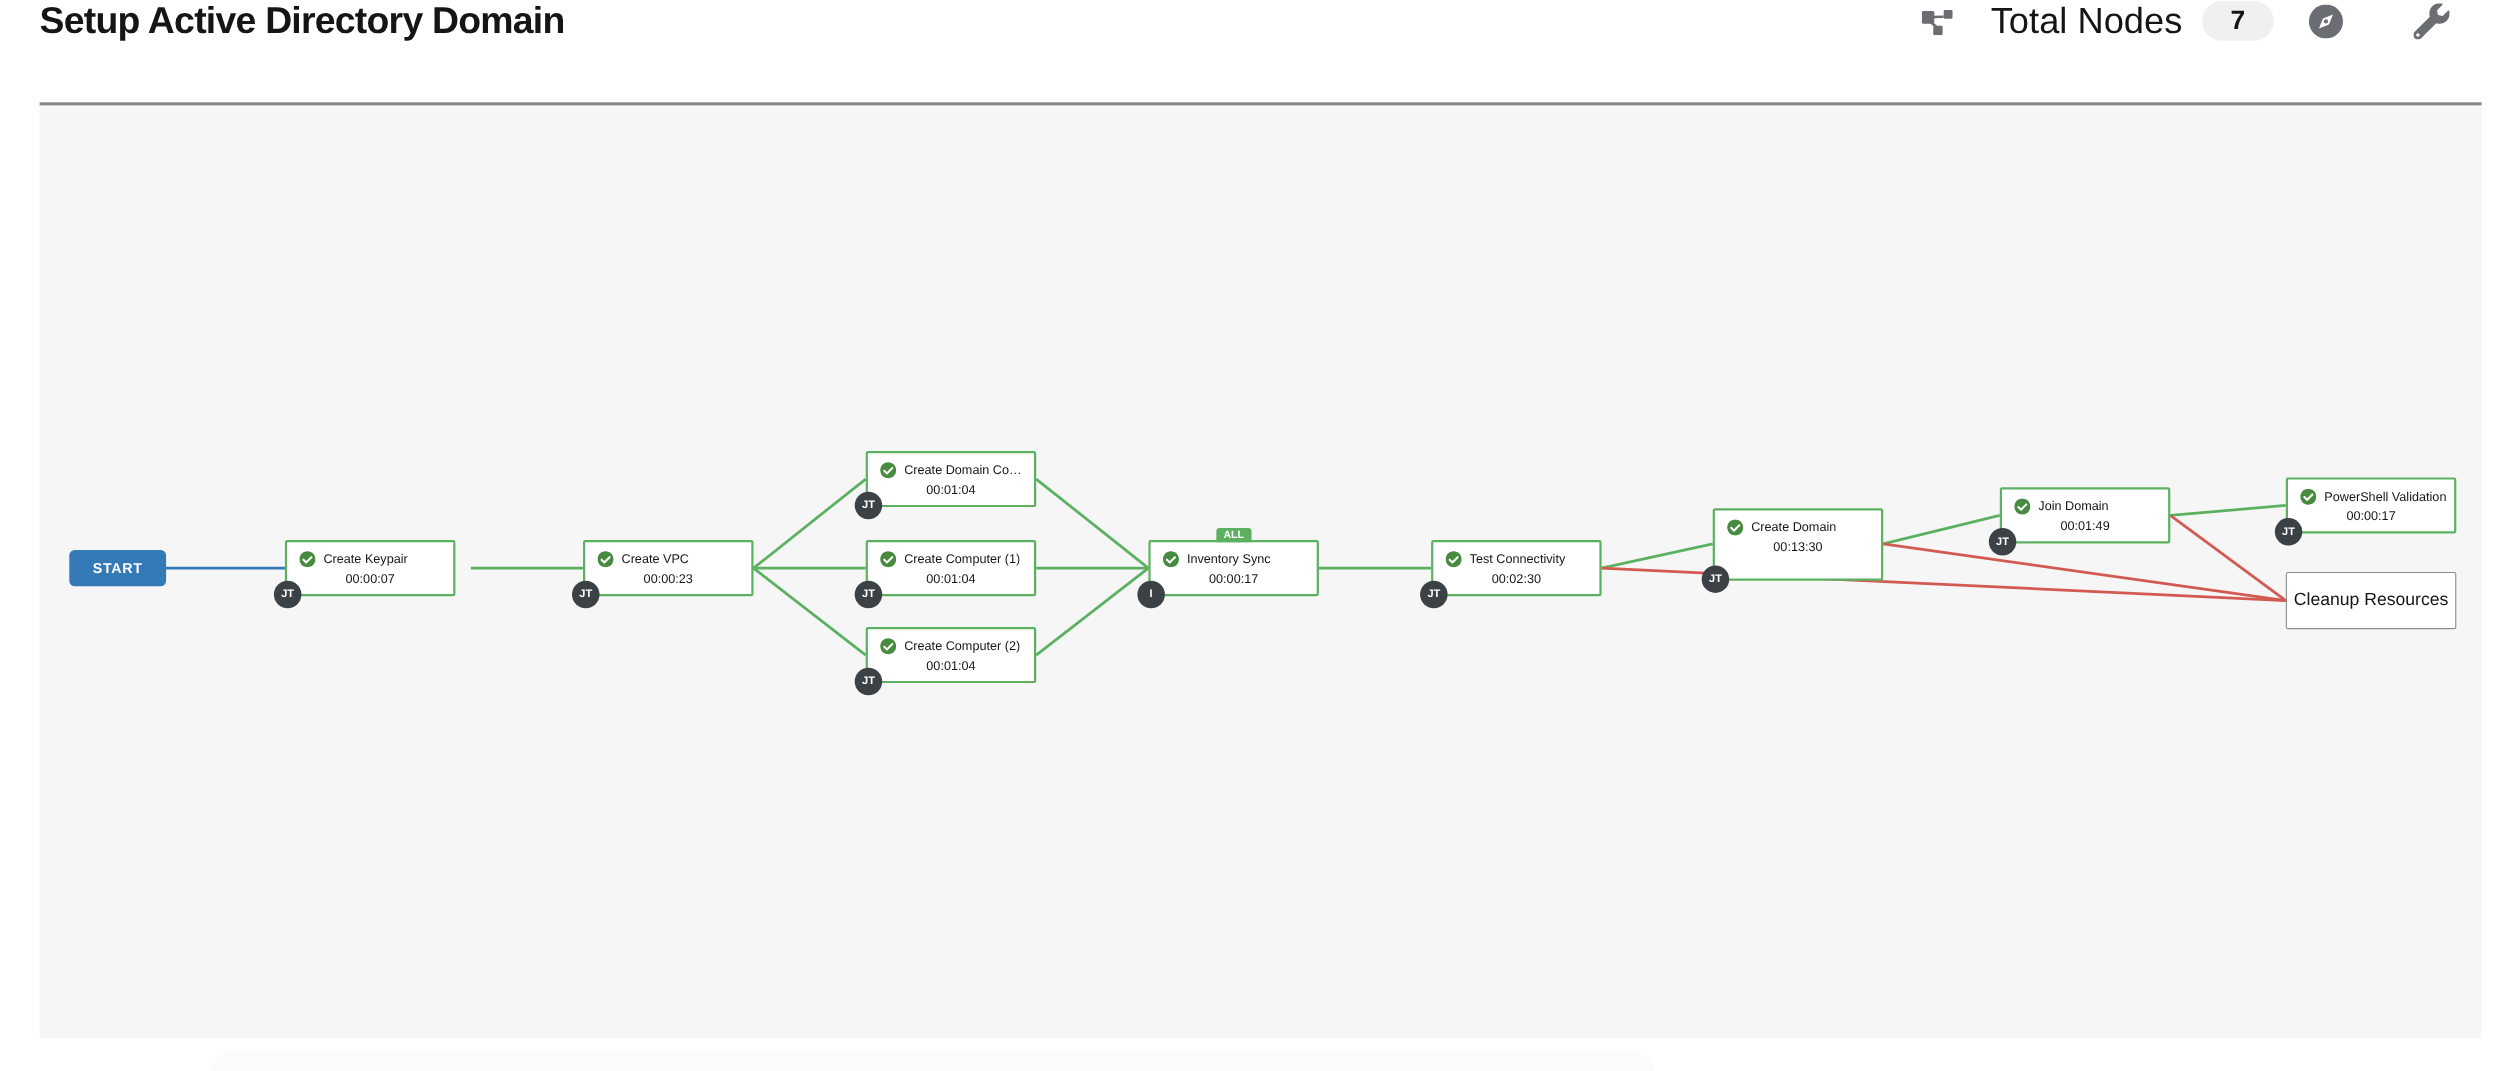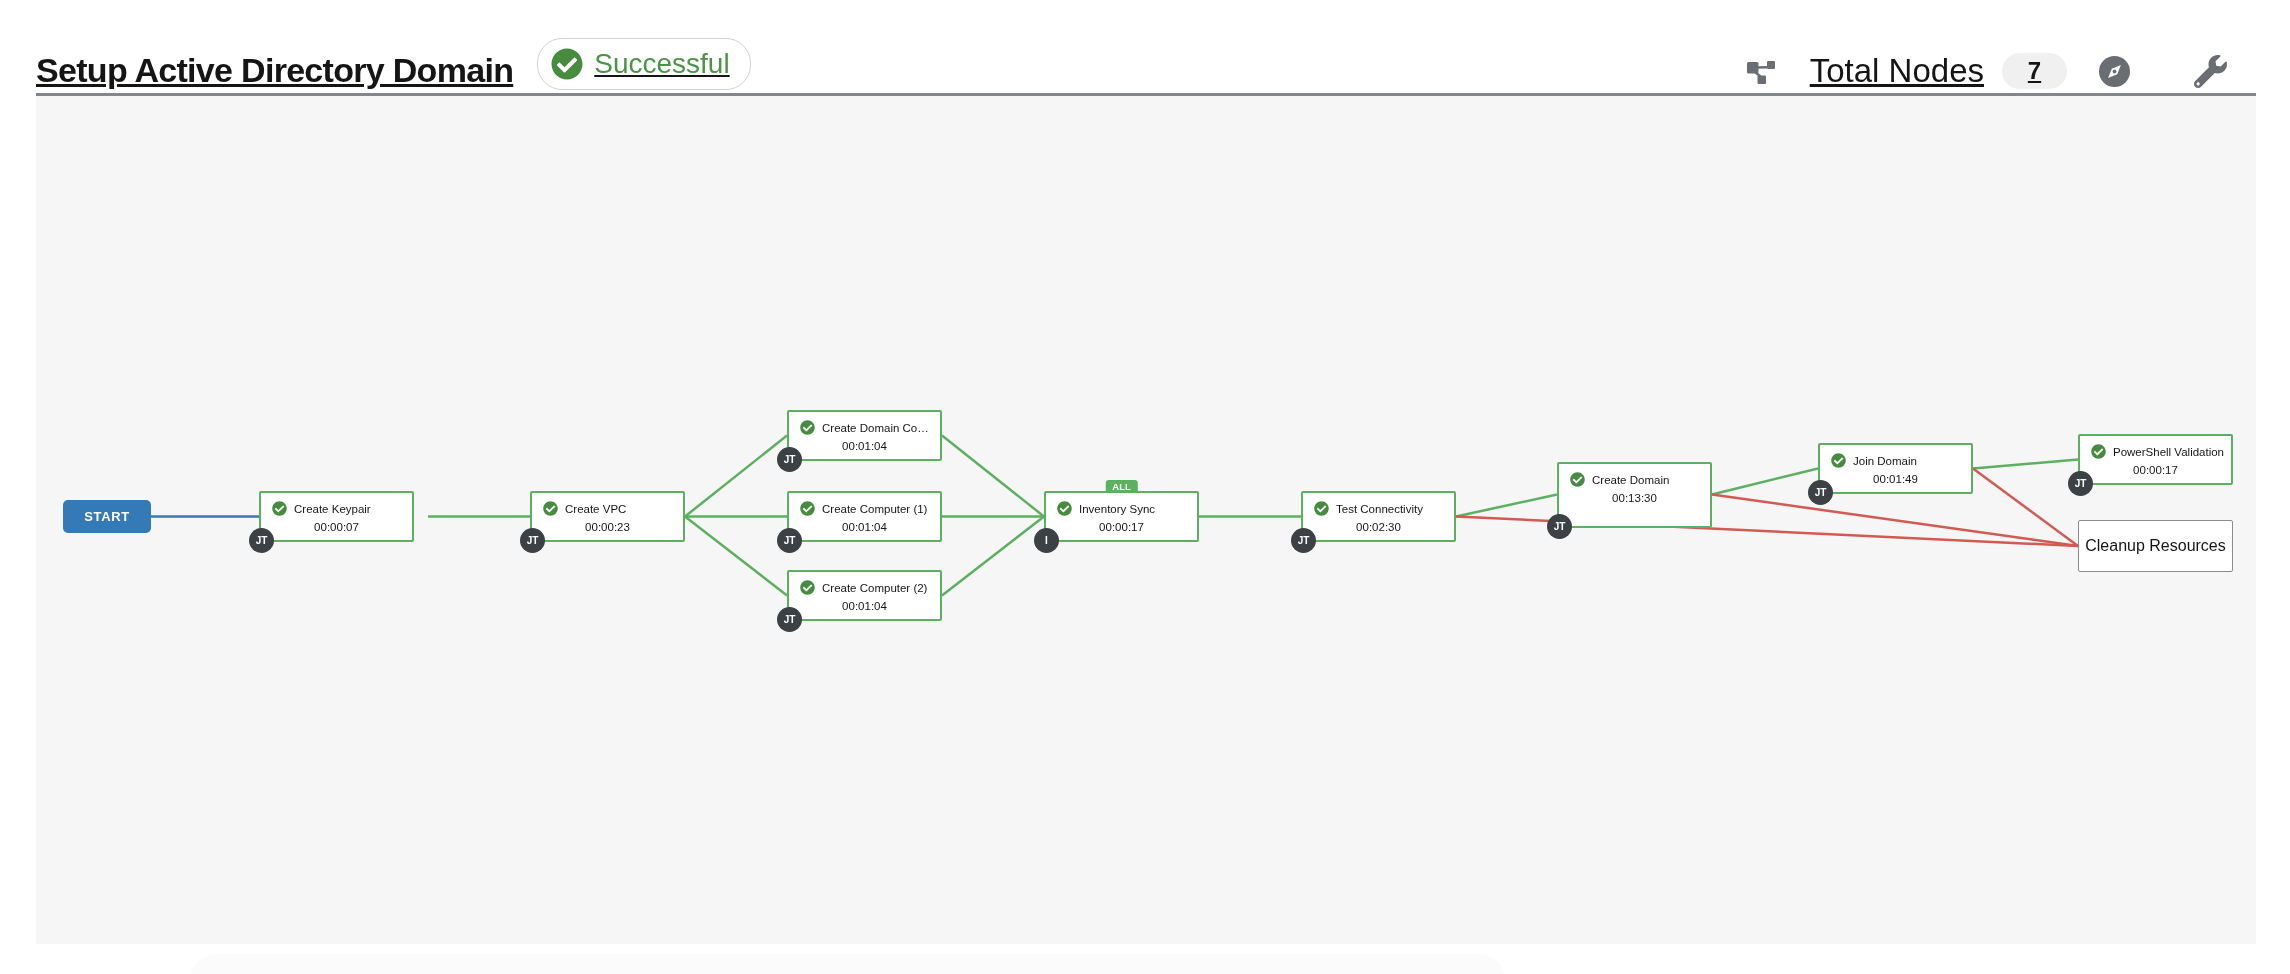--- a/index.html
+++ b/index.html
@@ -9,21 +9,21 @@
     --ink:#151515;
   }
   html,body{margin:0;padding:0;}
   body{
     width:2290px;height:974px;position:relative;overflow:hidden;
     background:#ffffff;font-family:"Liberation Sans",sans-serif;color:var(--ink);
   }
   
   .header{
     position:absolute;left:0;top:0;width:2290px;height:90px;
-    display:flex;align-items:flex-end;padding:0 63px 0 36px;box-sizing:border-box;text-decoration:underline;
+    display:flex;align-items:flex-start;padding:0 63px 0 36px;box-sizing:border-box;
   }
   .page-title{
     font-size:34px;font-weight:bold;letter-spacing:-0.7px;margin:0;color:var(--ink);
     white-space:nowrap;
   }
   .status-pill{
     margin-left:24px;height:50px;display:inline-flex;align-items:center;gap:11px;
     border:1px solid #d2d2d2;border-radius:25px;background:#fff;padding:0 20px 0 13px;
     cursor:pointer;
   }
@@ -81,26 +81,20 @@
     background:var(--green);color:#fff;font-size:9.5px;font-weight:bold;
     padding:2px 7px 1px;border-radius:3px 3px 0 0;line-height:1.1;
   }
 </style>
 </head>
 <body>
 
 <div class="header">
   <h1 class="page-title">Setup Active Directory Domain</h1>
 
-  <div class="status-pill">
-    <svg class="big-chk" viewBox="0 0 512 512">
-      <path d="M504 256c0 136.967-111.033 248-248 248S8 392.967 8 256 119.033 8 256 8s248 111.033 248 248zM227.314 387.314l184-184c6.248-6.248 6.248-16.379 0-22.627l-22.627-22.627c-6.248-6.249-16.379-6.249-22.628 0L216 308.118l-70.059-70.059c-6.248-6.248-16.379-6.248-22.628 0l-22.627 22.627c-6.248 6.248-6.248 16.379 0 22.627l104 104c6.249 6.249 16.379 6.249 22.628.001z"></path>
-    </svg>
-    <span class="status-label">Successful</span>
-  </div>
 
   <div class="header-right">
     <svg class="topo-icon" viewBox="0 0 29 25">
       <path class="s" d="M11 8.5 L20 8.2 M8 13 L13.5 17.5"></path>
       <rect class="f" x="0" y="3" width="11.5" height="11.5" rx="1.5"></rect>
       <rect class="f" x="20" y="2" width="8" height="8" rx="1"></rect>
       <rect class="f" x="10.5" y="16.5" width="8.5" height="8.5" rx="1"></rect>
     </svg>
     <span class="tn-label">Total Nodes</span>
     <span class="count-pill">7</span>

